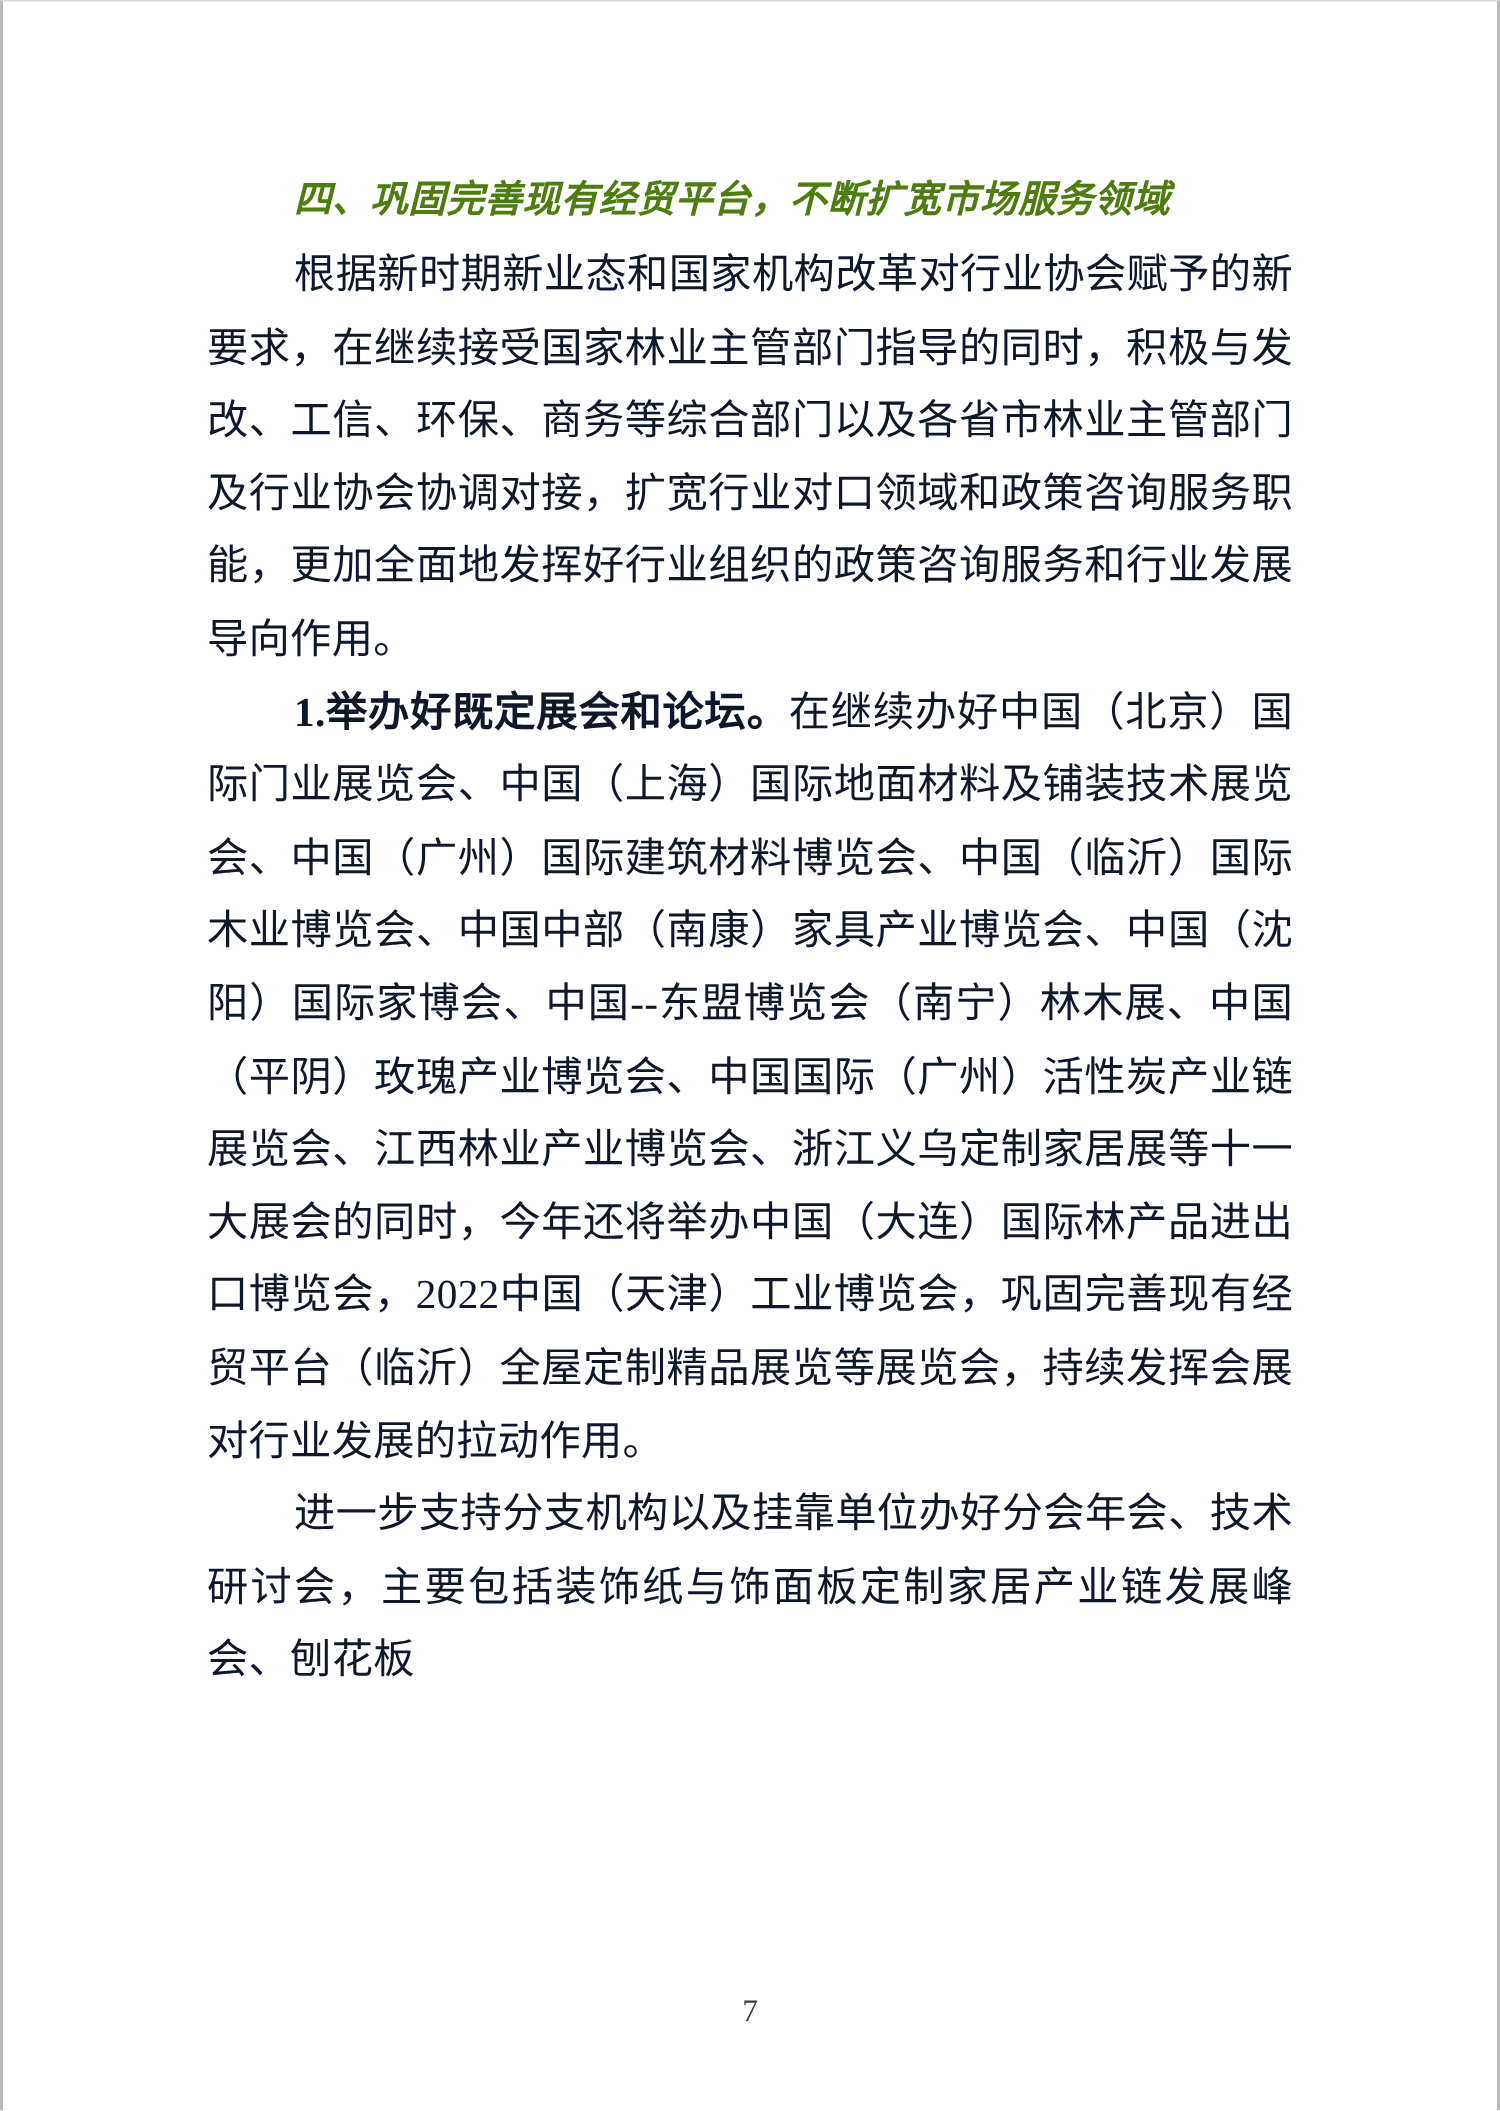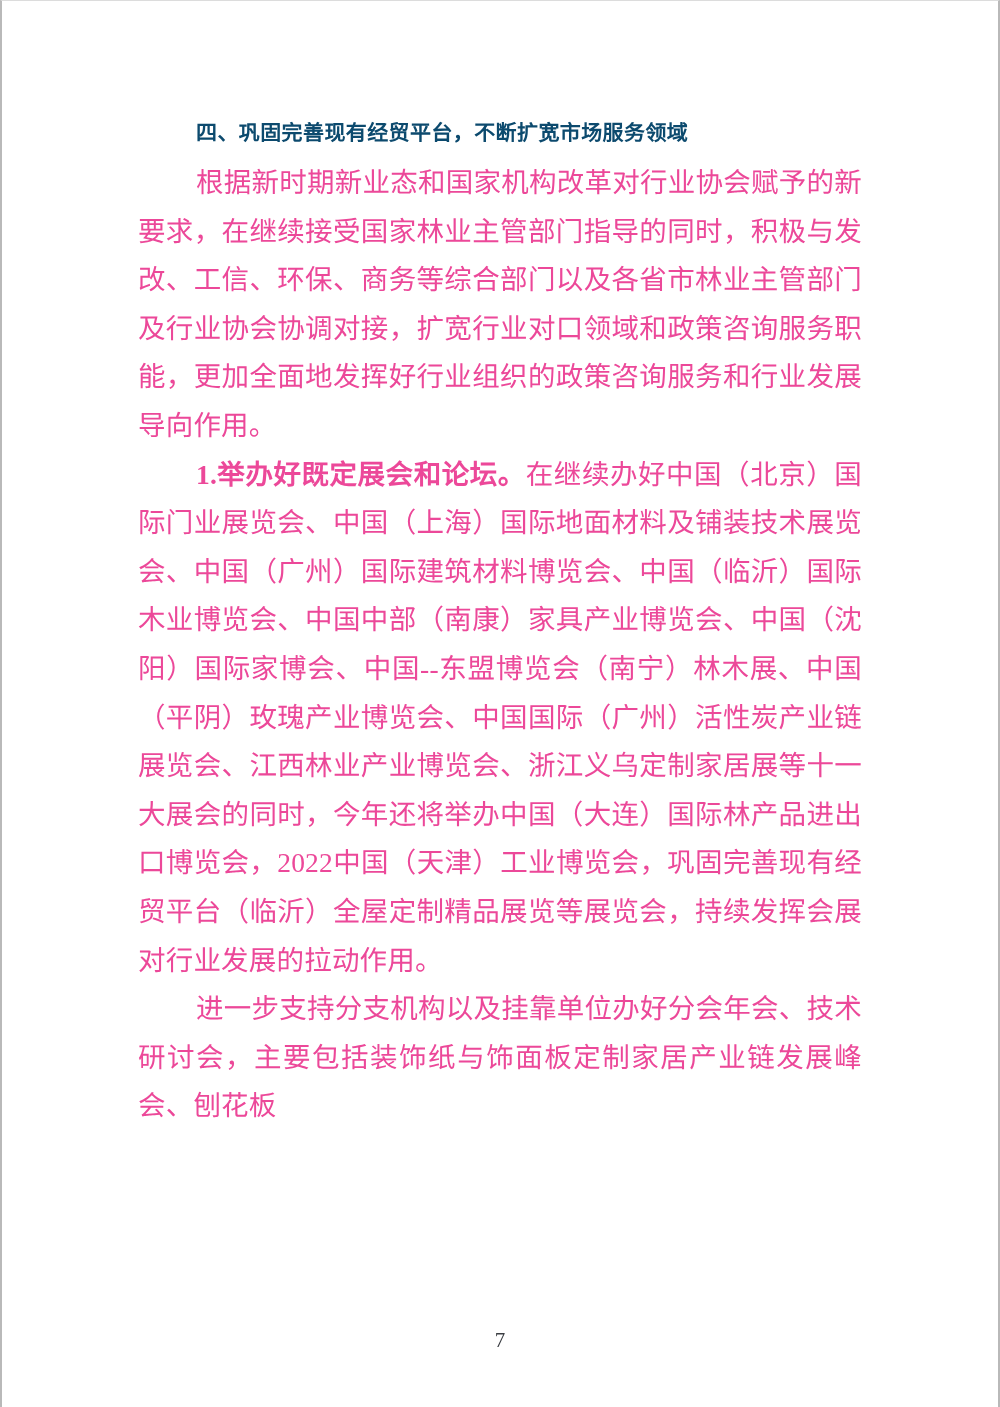--- a/index.html
+++ b/index.html
@@ -24,34 +24,35 @@
   .content {
     position: absolute;
     left: 136px;
     top: 108px;
     width: 724px;
   }
   
   .section-heading {
     font-family: "Liberation Sans", "DejaVu Sans", sans-serif;
     font-weight: 700;
-    font-size: 21px;
+    font-size: 25px;
     line-height: 48px;
-    color: #0c4a6e;
+    color: #4d7c0f;
     letter-spacing: 0.4px;
     text-indent: 58px;
     margin: 0 0 2px 0;
     white-space: nowrap;
+    font-style: italic;
   }
   
   .para {
     font-family: "Liberation Serif", "DejaVu Serif", serif;
     font-size: 27.5px;
     line-height: 48.6px;
-    color: #ec4899;
+    color: #0f172a;
     margin: 0;
     text-align: justify;
     text-justify: inter-character;
     text-indent: 58px;
     letter-spacing: 0.2px;
     word-break: break-all;
   }
   .lead-bold {
     font-weight: 700;
     font-family: Liberation Serif, serif;

